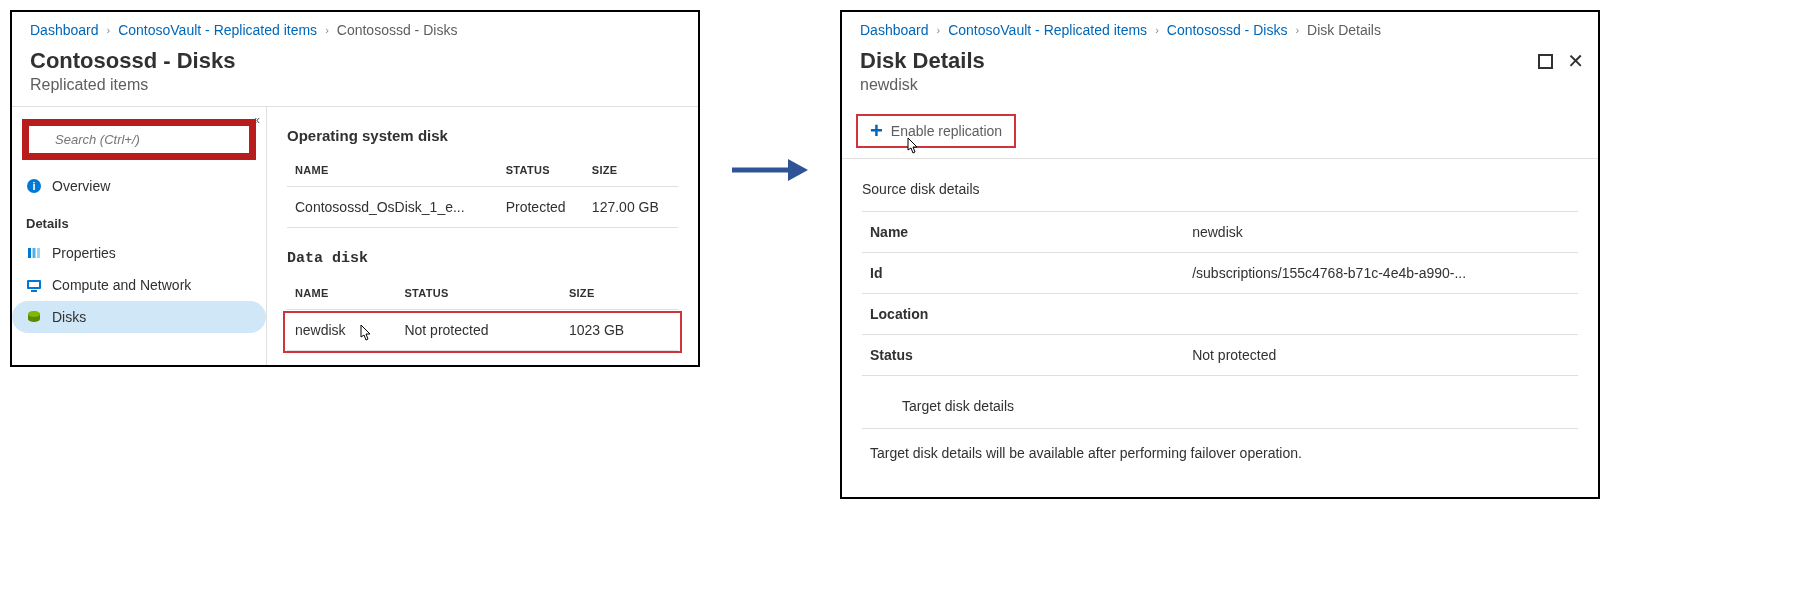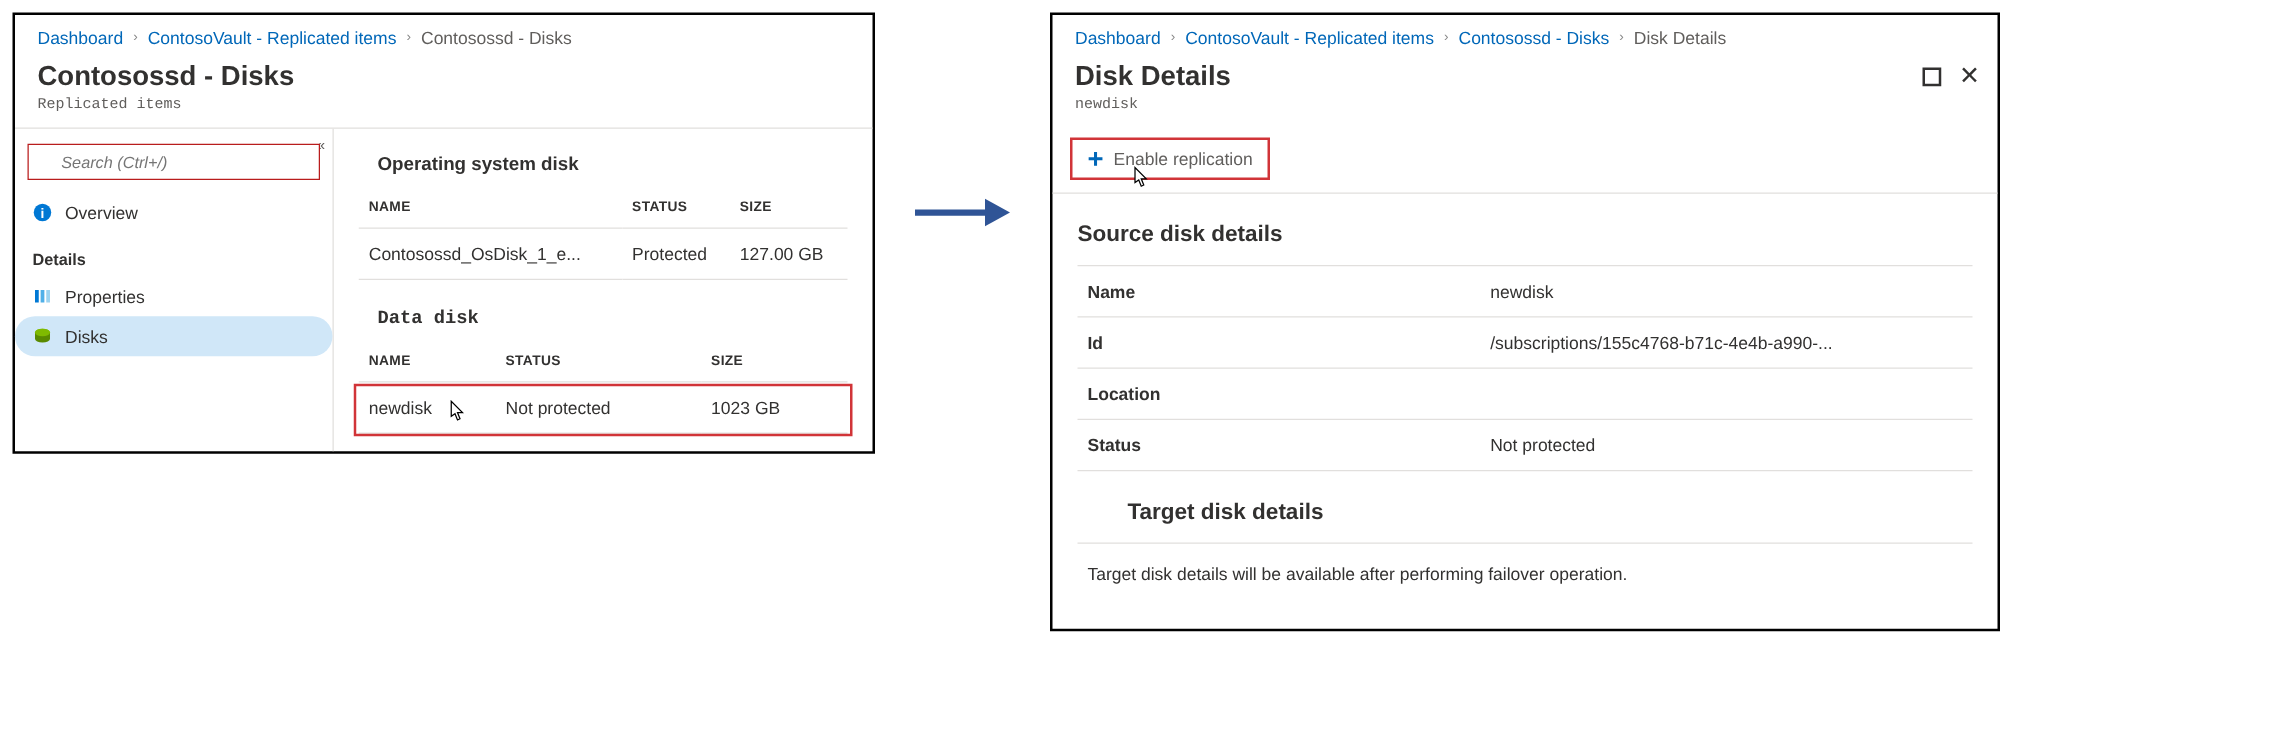--- a/index.html
+++ b/index.html
@@ -6,57 +6,57 @@
   body { font-family: "Segoe UI", Arial, sans-serif; font-size: 14px; color: #323130; background: #fff; }
   .stage { display: flex; align-items: flex-start; gap: 30px; padding: 10px; }
   .panel { border: 2px solid #000; background: #fff; }
   .panel-left { width: 690px; }
   .panel-right { width: 760px; }
   .breadcrumb { display: flex; align-items: center; gap: 8px; padding: 10px 18px 6px; font-size: 14px; text-align: center; }
   .breadcrumb a { color: #0067b8; text-decoration: none; }
   .breadcrumb .sep { color: #888; font-size: 11px; }
   .breadcrumb .current { color: #605e5c; }
   .blade-title { padding: 4px 18px 2px; font-size: 22px; font-weight: 600; }
-  .blade-subtitle { padding: 0 18px 12px; font-size: 12px; color: #605e5c; font-family: Liberation Mono, monospace; }
+  .blade-subtitle { padding: 0 18px 12px; font-size: 16px; color: #605e5c; }
   .titlebar { display: flex; align-items: flex-start; justify-content: space-between; padding-right: 14px; }
   .title-icons { display: flex; gap: 14px; padding-top: 10px; }
   .title-icons span { cursor: pointer; color: #323130; }
   .square-icon { display:inline-block; width:15px; height:15px; border:2px solid #323130; }
   .x-icon { font-size: 20px; line-height: 15px; font-weight: 300; }
 
   .split { display: flex; border-top: 1px solid #e1dfdd; }
   .sidebar { width: 255px; border-right: 1px solid #e1dfdd; padding-top: 8px; position: relative; }
   .collapse { position: absolute; top: 6px; right: 6px; font-size: 12px; color: #605e5c; cursor: pointer; }
   .search { margin: 4px 10px 10px; position: relative; }
-  .search input { width: 100%; padding: 6px 8px 6px 26px; border: 1px solid #b91c1c; font-style: italic; color: #605e5c; font-size: 13px; }
+  .search input { width: 100%; padding: 6px 8px 6px 26px; border: 7px solid #b91c1c; font-style: italic; color: #605e5c; font-size: 13px; }
   .search .mag { position: absolute; left: 7px; top: 6px; color: #888; font-size: 13px; }
   .side-item { display: flex; align-items: center; gap: 10px; padding: 8px 14px; cursor: pointer; }
   .side-item.active { background: #d0e7f8; border-radius: 16px; }
   .side-heading { padding: 14px 14px 6px; font-weight: 600; color: #323130; font-size: 13px; }
   .ic { width: 16px; height: 16px; display: inline-flex; align-items: center; justify-content: center; }
   .ic svg { width: 16px; height: 16px; }
 
   .content { flex: 1; padding: 14px 20px; }
-  .section-head { font-weight: 600; font-size: 15px; margin: 6px 15px 10px; }
+  .section-head { font-weight: 600; font-size: 15px; margin: 6px 0 10px; }
   table.grid { width: 100%; border-collapse: collapse; }
   table.grid th { text-align: left; font-size: 11px; font-weight: 600; color: #323130; letter-spacing: 0.3px; padding: 10px 8px; border-bottom: 1px solid #e1dfdd; }
   table.grid td { padding: 12px 8px; border-bottom: 1px solid #e1dfdd; color: #323130; }
   .rowbox { position: relative; }
   .redbox { position: absolute; border: 2px solid #d13438; pointer-events: none; }
 
   .arrow-wrap { display: flex; align-items: center; height: 320px; }
   .arrow-svg { width: 80px; height: 30px; }
 
   .cmdbar { padding: 8px 14px 10px; border-bottom: 1px solid #e1dfdd; }
   .cmdbtn { display: inline-flex; align-items: center; gap: 8px; padding: 4px 8px; color: #605e5c; cursor: pointer; position: relative; }
   .plus { color: #0067b8; font-size: 22px; font-weight: 700; line-height: 18px; }
   .cmd-highlight { border: 2px solid #d13438; display:inline-block; padding: 2px 4px; }
 
   .detail-content { padding: 12px 20px 20px; }
-  .detail-head { font-size: 18px; margin: 10px 0 14px; font-weight: bold; }
+  .detail-head { font-size: 14px; margin: 10px 0 14px; }
   table.kv { width: 100%; border-collapse: collapse; }
   table.kv td { padding: 12px 8px; border-top: 1px solid #e1dfdd; border-bottom: 1px solid #e1dfdd; }
   table.kv td.k { font-weight: 600; width: 45%; }
   .note { padding: 16px 8px; color: #323130; }
 
   .cursor { position: absolute; width: 20px; height: 24px; pointer-events: none; }
 </style>
 </head>
 <body>
 
@@ -97,20 +97,30 @@
         <div class="side-heading">Details</div>
         <div class="side-item">
           <span class="ic">
               <svg viewBox="0 0 16 16">
                 <rect x="2" y="3" width="3" height="10" fill="#0078d4"></rect>
                 <rect x="6.5" y="3" width="3" height="10" fill="#50b0e8"></rect>
                 <rect x="11" y="3" width="3" height="10" fill="#9cd3f0"></rect>
               </svg>
             </span>
           <span>Properties</span>
+        </div>
+        <div class="side-item">
+          <span class="ic">
+              <svg viewBox="0 0 16 16">
+                <rect x="1" y="3" width="14" height="9" rx="1" fill="#0078d4"></rect>
+                <rect x="3" y="5" width="10" height="5" fill="#fff"></rect>
+                <rect x="5" y="13" width="6" height="2" fill="#0078d4"></rect>
+              </svg>
+            </span>
+          <span>Compute and Network</span>
         </div>
         <div class="side-item active">
           <span class="ic">
               <svg viewBox="0 0 16 16">
                 <ellipse cx="8" cy="5" rx="6" ry="3" fill="#7fba00"></ellipse>
                 <path d="M2 5 v5 a6 3 0 0 0 12 0 v-5" fill="#5a8a00"></path>
                 <ellipse cx="8" cy="5" rx="6" ry="3" fill="#7fba00"></ellipse>
               </svg>
             </span>
           <span>Disks</span>

